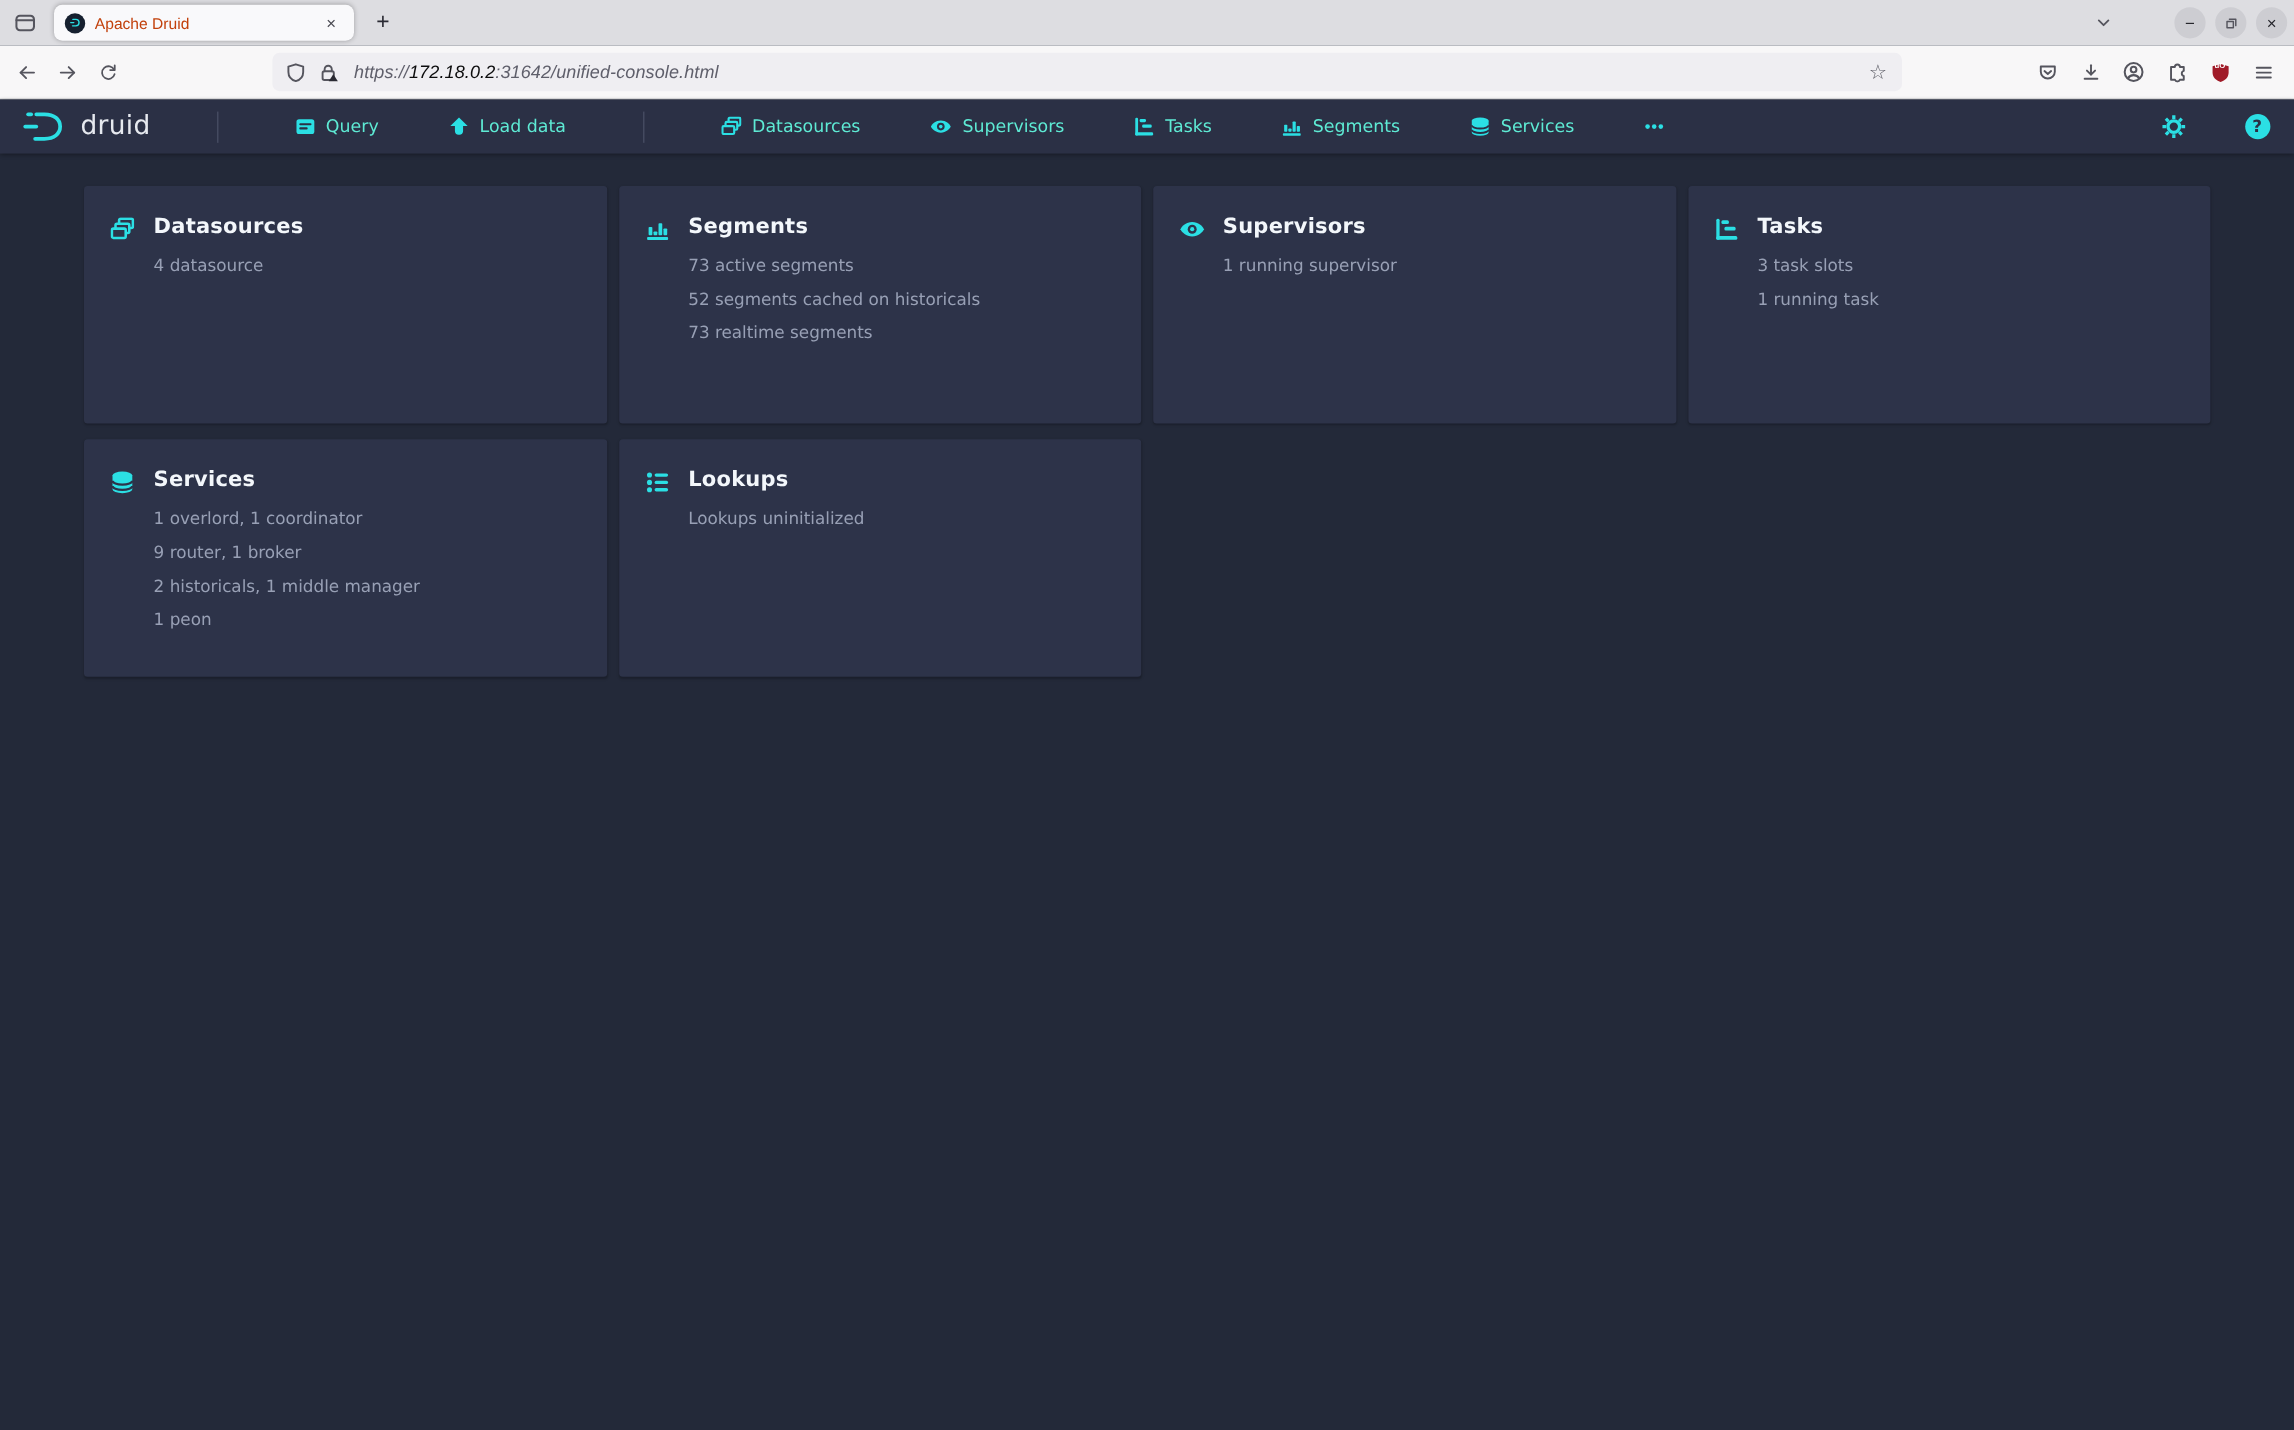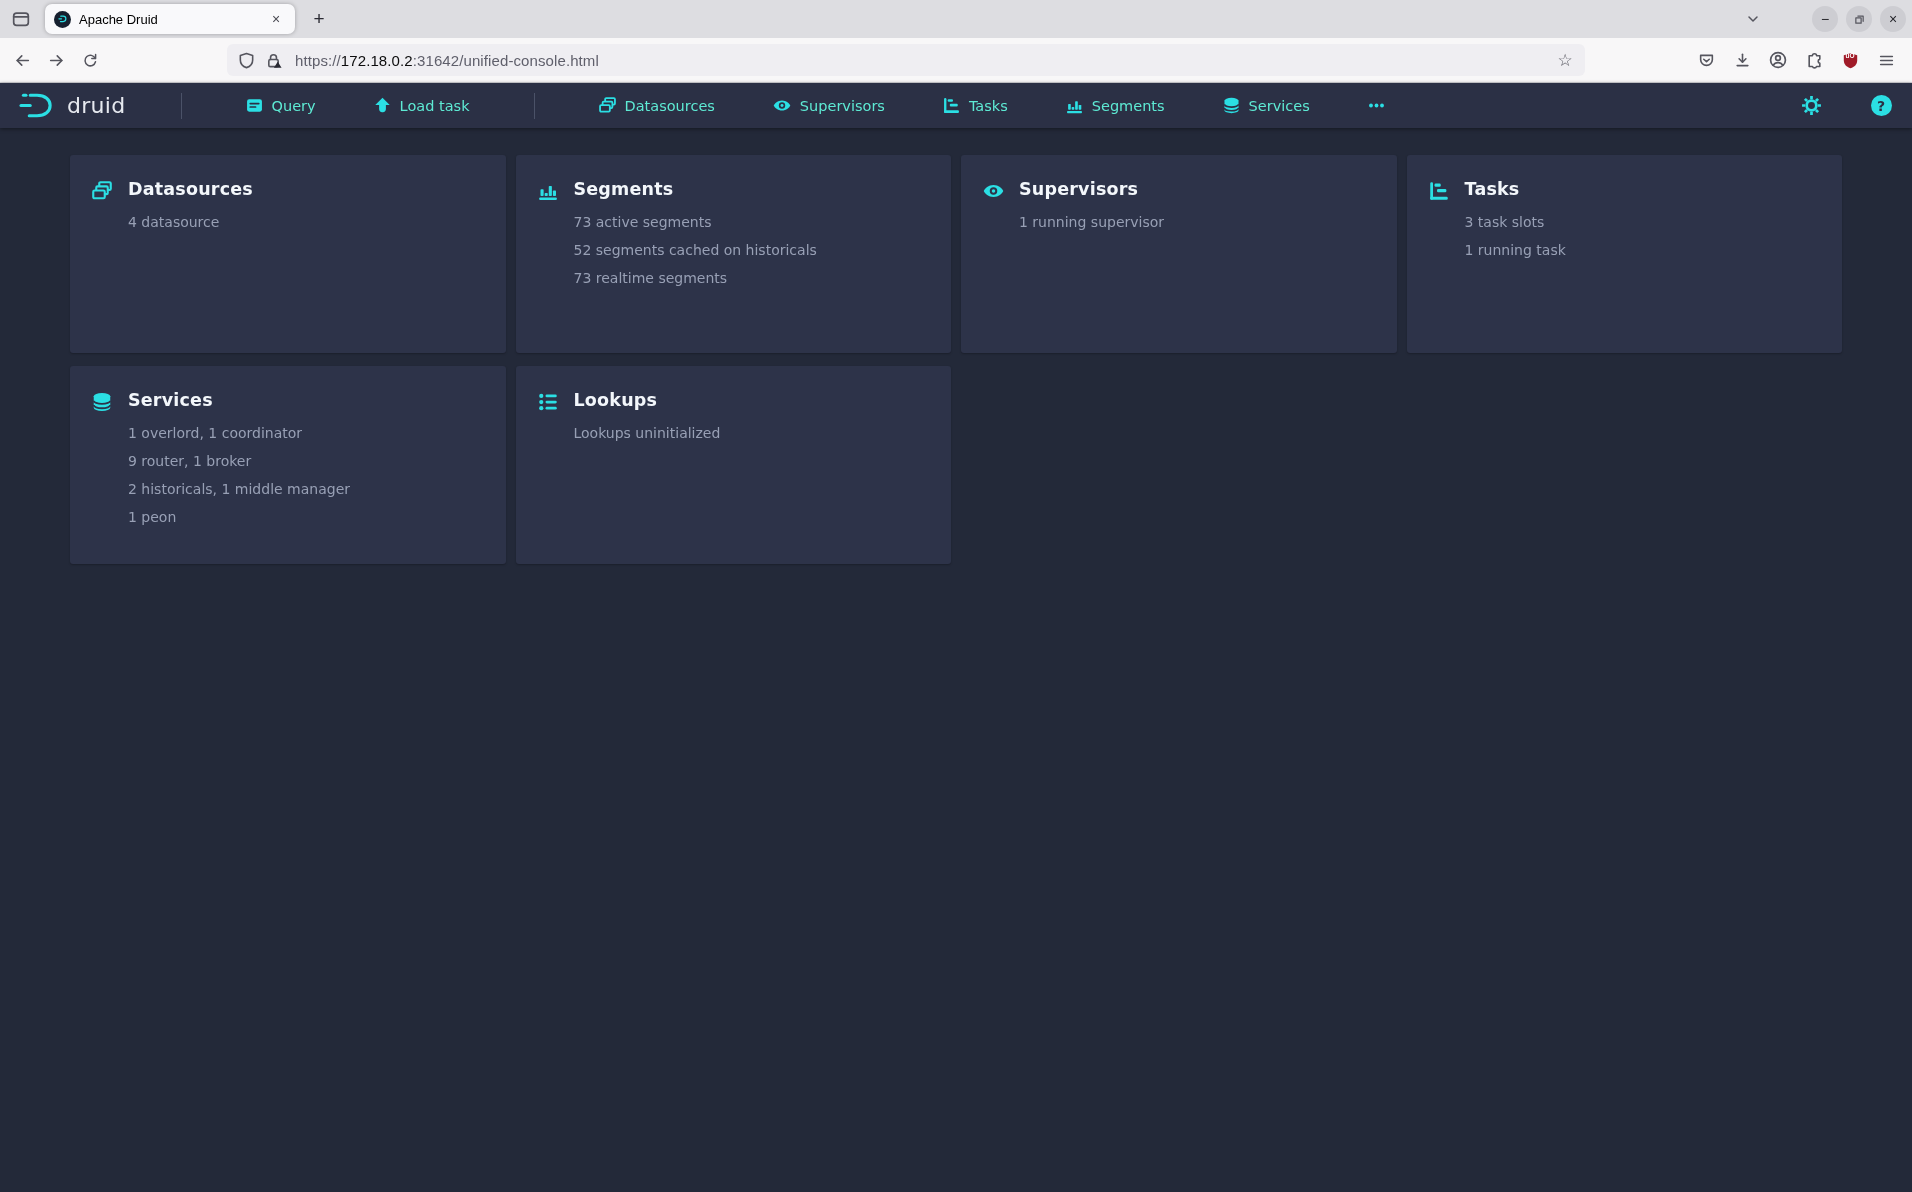--- a/index.html
+++ b/index.html
@@ -5,36 +5,36 @@
   html,body{margin:0;padding:0;background:#111;}
   .screen{width:1912px;height:1192px;position:relative;overflow:hidden;
           font-family:"Liberation Sans",sans-serif;background:#232939;}
 
   
   .tabstrip{height:38px;background:#dddde1;display:flex;align-items:center;padding:0 6px;}
   .ffview-btn{width:30px;height:30px;border-radius:4px;display:flex;align-items:center;justify-content:center;}
   .tab{height:30px;width:232px;background:#f9f9fb;border-radius:7px;display:flex;align-items:center;
        margin-left:9px;padding:0 9px;box-shadow:0 0 4px rgba(0,0,0,.28);}
   .tab-favicon{width:17px;height:17px;border-radius:50%;background:#16202f;display:flex;align-items:center;justify-content:center;flex:none;}
-  .tab-title{font-size:13px;color:#000000;margin-left:8px;flex:1;white-space:nowrap;overflow:hidden;}
+  .tab-title{font-size:13px;color:#c2410c;margin-left:8px;flex:1;white-space:nowrap;overflow:hidden;}
   .tab-close{width:20px;height:20px;border-radius:4px;display:flex;align-items:center;justify-content:center;
              color:#4a4a52;font-size:14px;}
   .newtab-btn{width:32px;height:32px;display:flex;align-items:center;justify-content:center;
               font-size:19px;color:#2a2a33;margin-left:8px;border-radius:4px;}
   .tabstrip-spacer{flex:1}
   .tabs-chevron-btn{width:30px;height:30px;display:flex;align-items:center;justify-content:center;margin-right:36px;border-radius:4px;}
   .win-btn{width:26px;height:26px;border-radius:50%;background:#cdcdd2;display:flex;align-items:center;
            justify-content:center;color:#26262c;font-size:14px;margin-left:8px;line-height:1;}
 
   .toolbar{height:44px;background:#f8f7f8;display:flex;align-items:center;padding:0 5px;border-bottom:1px solid #d4d4d8;}
   .nav-btn{width:34px;height:34px;display:flex;align-items:center;justify-content:center;border-radius:4px;flex:none;}
   .urlbar{height:32px;width:1346px;margin-left:120px;background:#efeef2;border-radius:6px;
           display:flex;align-items:center;padding:0 6px;flex:none;}
   .urlbar-icon{width:27px;height:27px;display:flex;align-items:center;justify-content:center;border-radius:4px;flex:none;}
-  .url-text{font-size:15px;margin-left:8px;color:#5f5f6b;white-space:nowrap;letter-spacing:.1px;}
+  .url-text{font-size:15px;margin-left:8px;color:#5f5f6b;white-space:nowrap;letter-spacing:.1px;font-style:italic;}
   .url-domain{color:#0c0c0d;}
   .star-btn{margin-left:auto;width:28px;height:28px;display:flex;align-items:center;justify-content:center;
             color:#5a5a63;font-size:17px;border-radius:4px;}
   .toolbar-right{display:flex;align-items:center;margin-left:auto;padding-right:4px;}
   .toolbar-right .nav-btn{margin-left:2px;}
   .ublock-wrap{position:relative;}
   .ublock-label{position:absolute;top:9px;left:0;width:34px;text-align:center;
                 font-size:6.5px;font-weight:bold;color:#fff;pointer-events:none;}
 
   
@@ -247,21 +247,21 @@
         </span>
         <span>Query</span>
       </div>
 
       <div class="nav-item">
         <span>
           <svg width="17" height="17" viewBox="0 0 16 16">
             <path class="cyan-fill" d="M8 0.8 L14.8 7.6 H11.2 V11.4 C11.2 13.2 10.1 14.4 8.3 14.4 H7.7 C5.9 14.4 4.8 13.2 4.8 11.4 V7.6 H1.2 Z"></path>
             </svg>
         </span>
-        <span>Load task</span>
+        <span>Load data</span>
       </div>
 
       <div class="nav-divider"></div>
 
       <div class="nav-item">
         <span style="--icon-bg:#2b3045">
           <svg width="17" height="17" viewBox="0 0 16 16">
               <g class="cyan-stroke" stroke-width="1.7">
             <rect x="5.8" y="1" width="9.2" height="6.2" rx="1" fill="var(--icon-bg)"></rect>
             <rect x="3.4" y="4.3" width="9.2" height="6.2" rx="1" fill="var(--icon-bg)"></rect>

